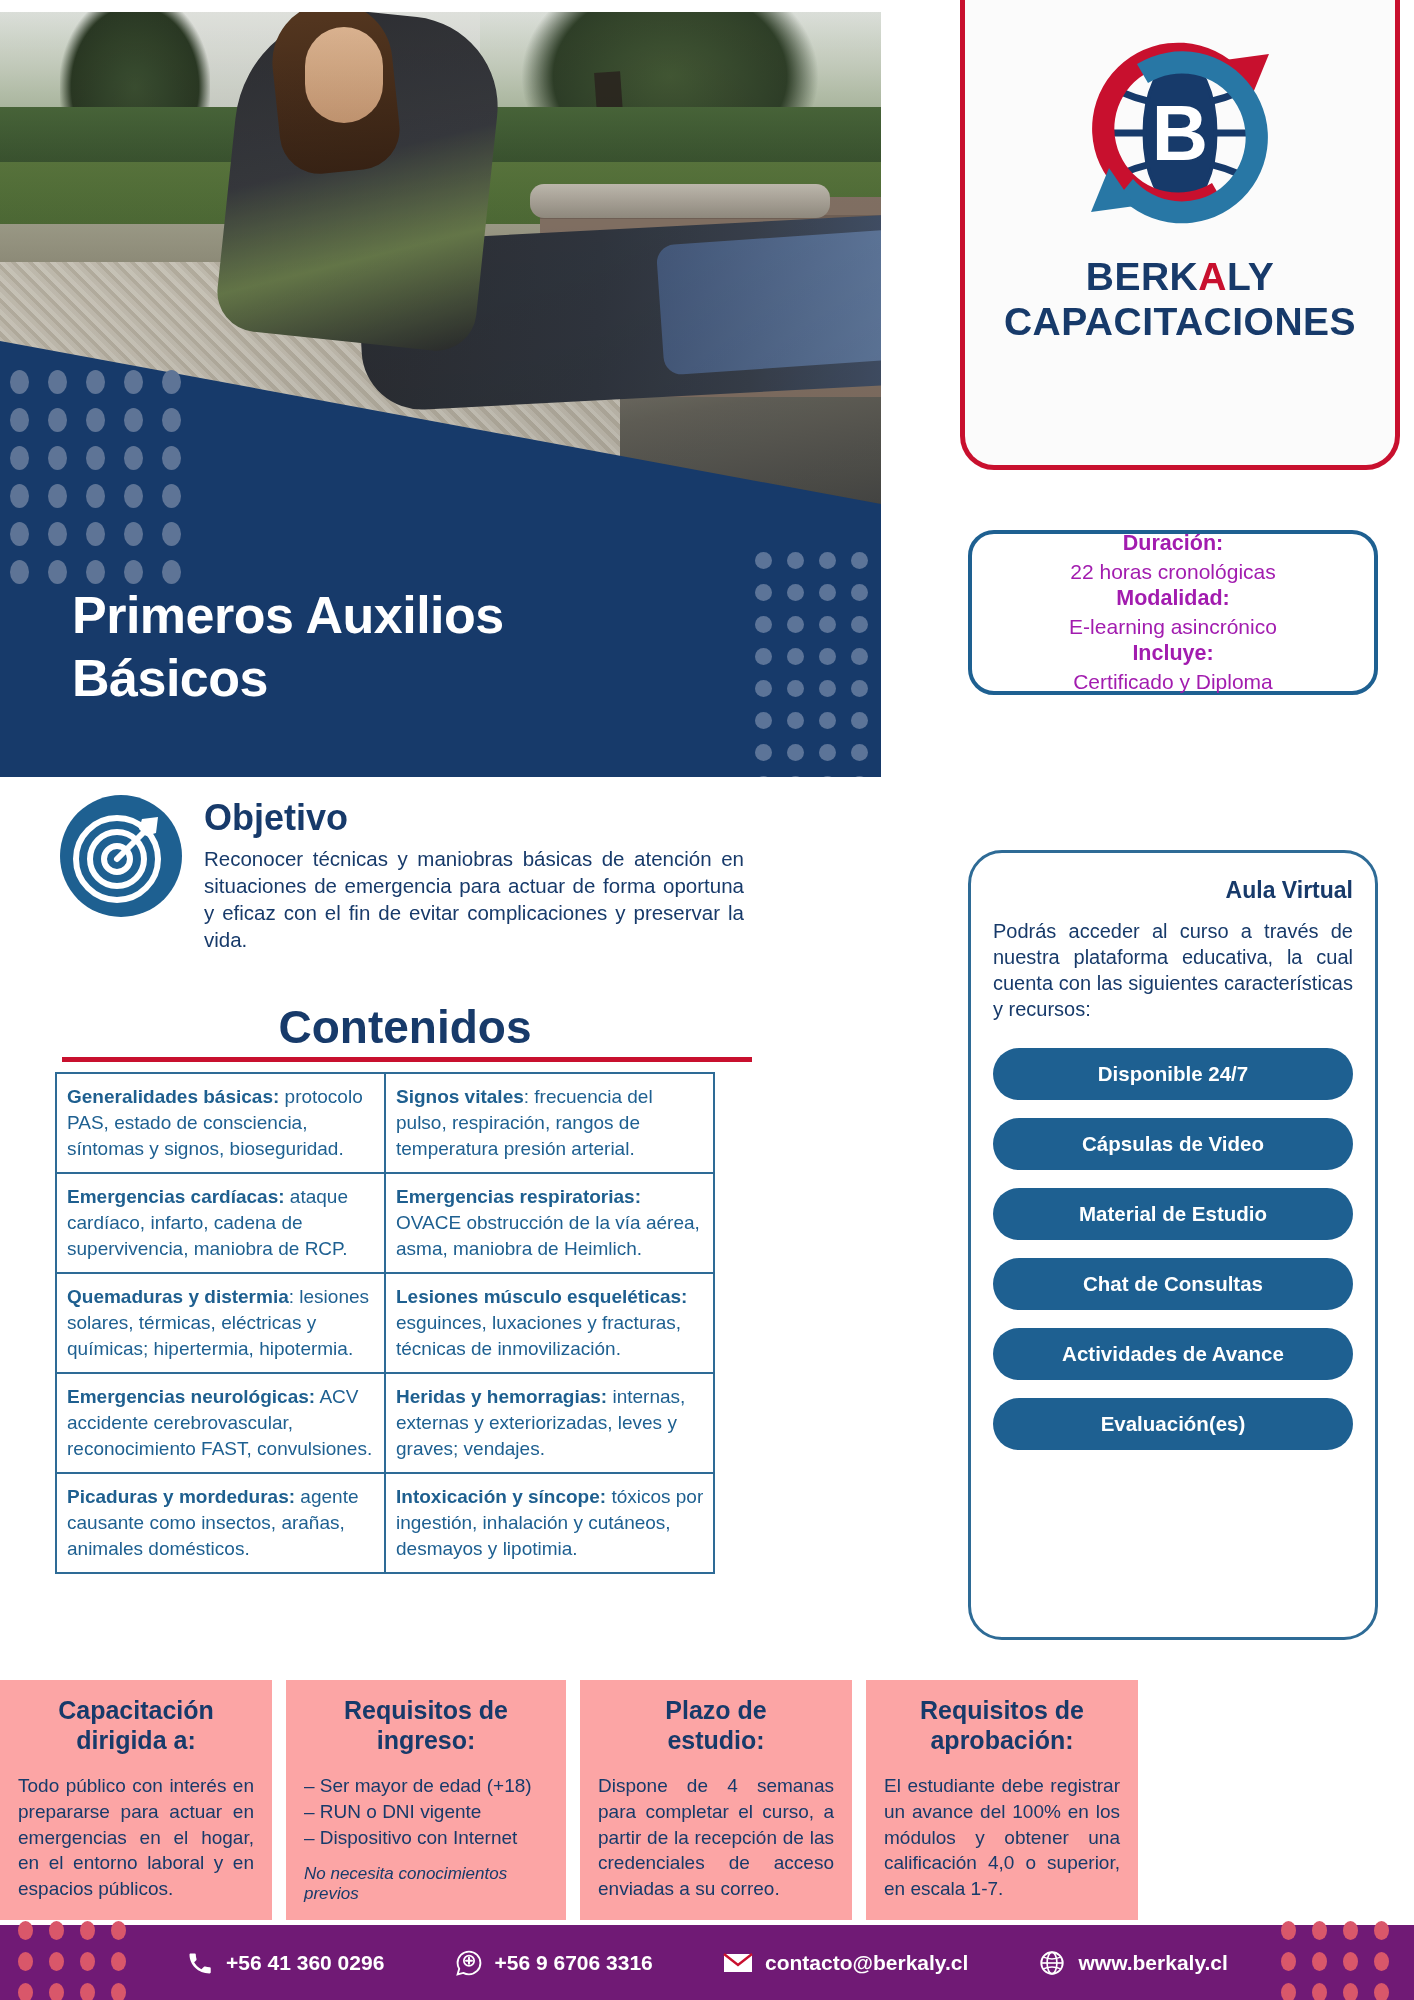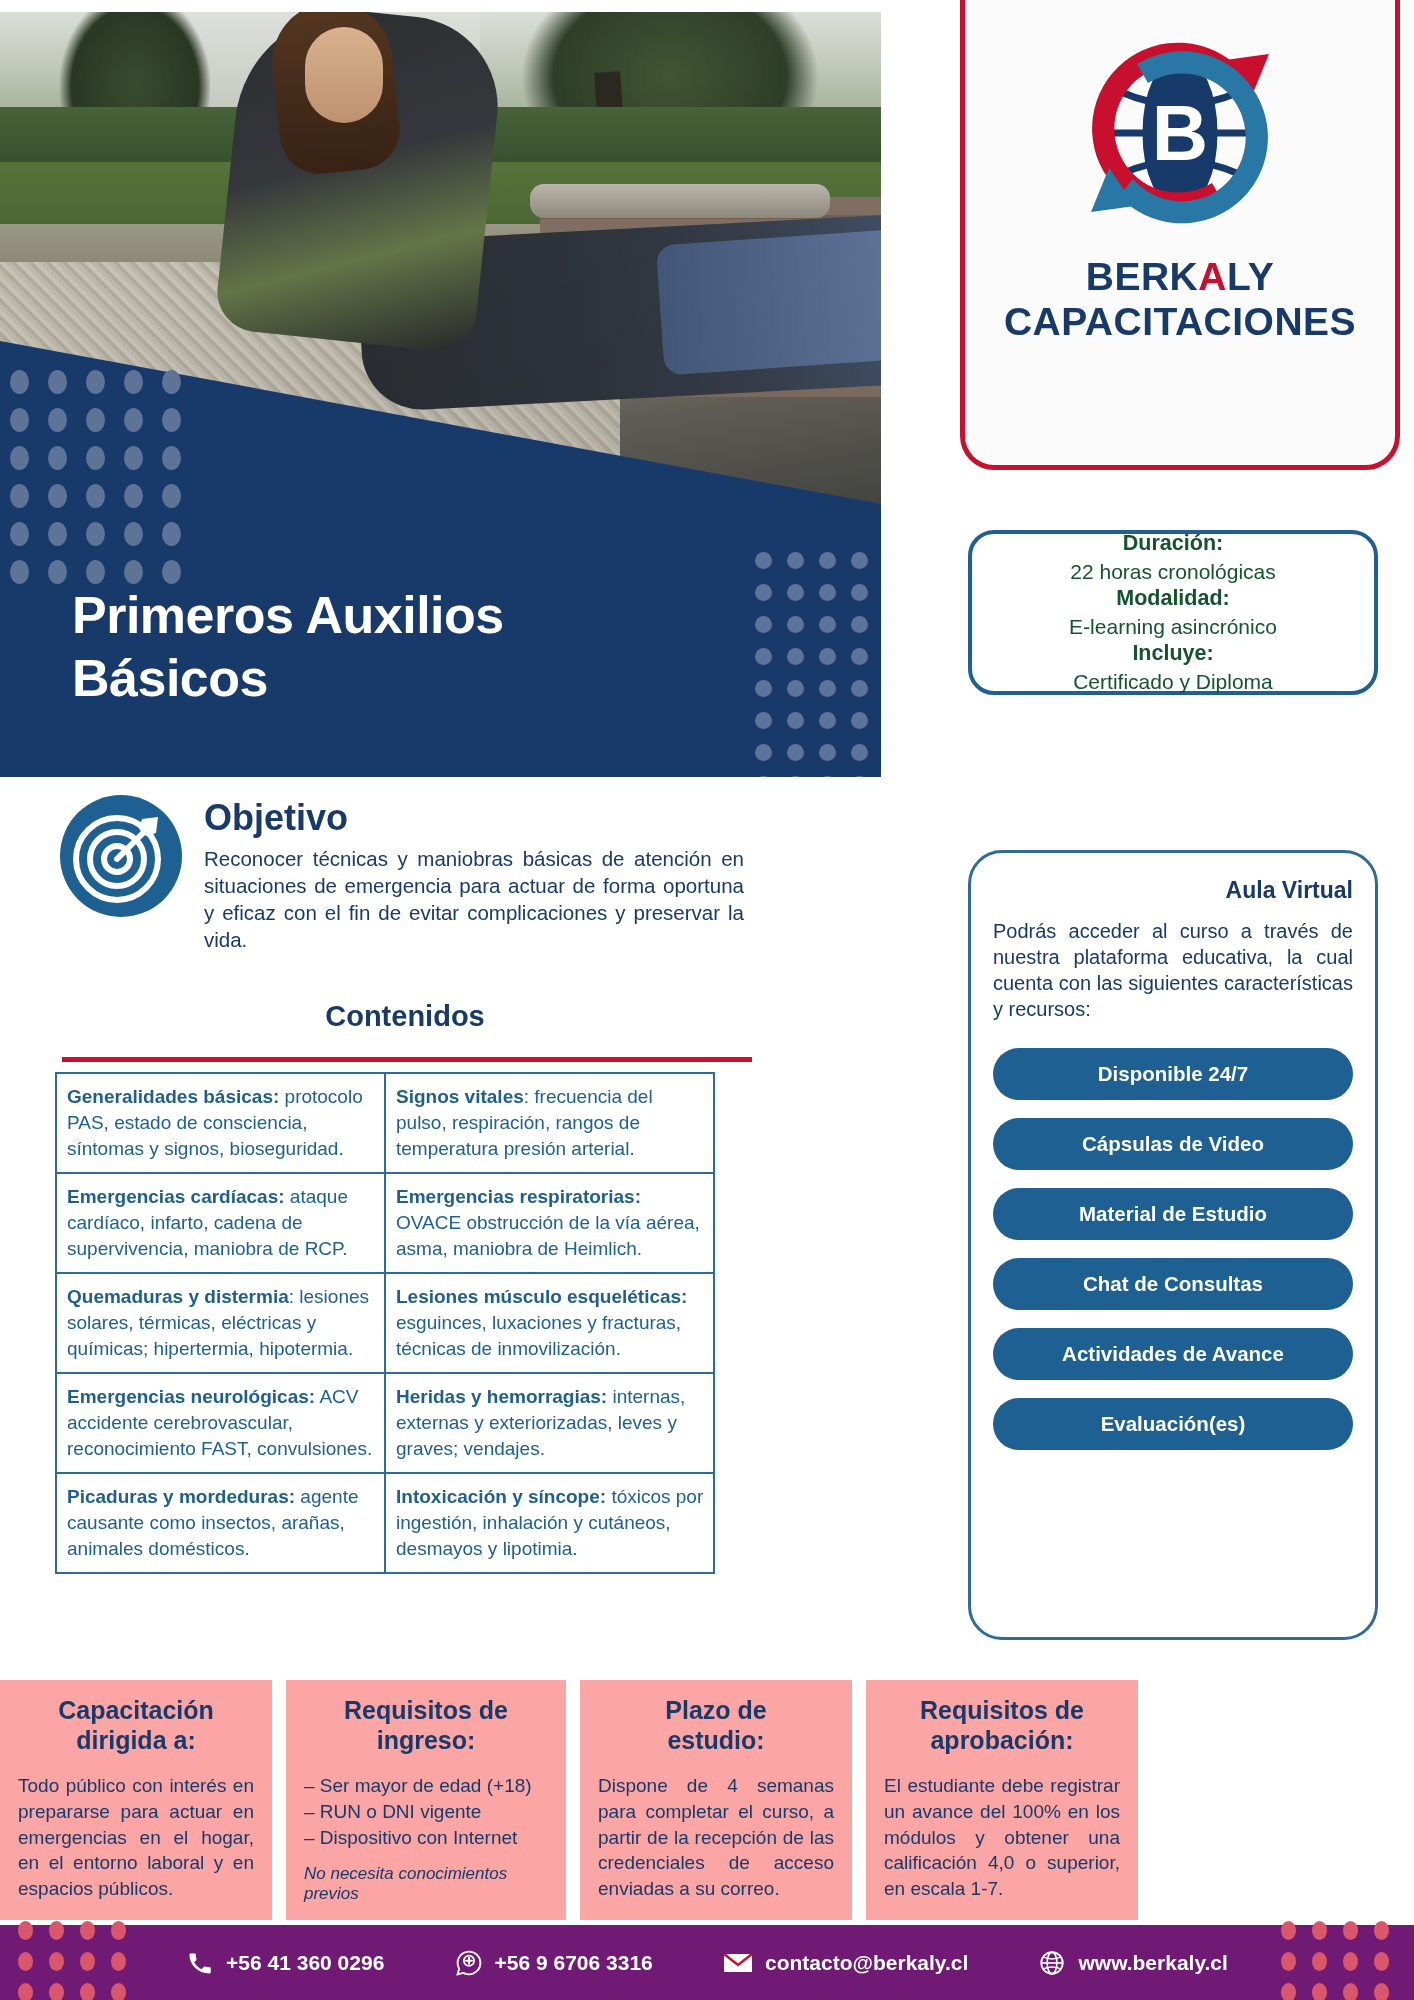--- a/index.html
+++ b/index.html
@@ -112,42 +112,42 @@
   .logo-name { margin-top: 14px; text-align:center; line-height: 1.16; }
   .logo-name .l1 { font-size: 39px; font-weight: bold; color:#173a6a; letter-spacing: 0.5px; }
   .logo-name .l1 em { font-style: normal; color:#c8102e; }
   .logo-name .l2 { font-size: 39px; font-weight: bold; color:#173a6a; letter-spacing: 0.5px; }
 
   
   .meta-box {
     position: absolute; left: 968px; top: 530px;
     width: 410px; height: 165px;
     border: 4px solid #1e6091; border-radius: 26px;
-    color:#14532d; text-align:center;
+    color:#a21caf; text-align:center;
     display:flex; flex-direction:column; align-items:center; justify-content:center;
     line-height: 1.30; font-size: 21px;
   }
   .meta-box b { font-weight: bold; display:block; font-size: 21.5px; }
 
   
   .objective { position:absolute; left:60px; top:795px; width:690px; display:flex; gap:22px; }
   .obj-icon {
     width: 122px; height: 122px; border-radius: 50%;
     background: #1e6091; flex: 0 0 122px; position: relative;
   }
   .obj-body { padding-top: 2px; }
   .obj-title { font-size: 36px; font-weight: bold; color:#173a6a; margin-bottom: 6px; }
   .obj-text {
     font-size: 20.5px; color:#173a6a; line-height: 1.32; text-align: justify; width: 540px;
   }
 
   
   .contents-title {
     position:absolute; left:55px; top:1000px; width:700px;
-    text-align:center; font-size:29px; font-weight:bold; color:#173a6a;
+    text-align:center; font-size:46px; font-weight:bold; color:#173a6a;
   }
   .contents-rule { position:absolute; left:62px; top:1057px; width:690px; height:5px; background:#c8102e; }
   .contents-table {
     position:absolute; left:55px; top:1072px; width:660px;
     border-collapse: collapse;
   }
   .contents-table td {
     border: 2px solid #2e6b96; vertical-align: top;
     padding: 10px 8px 10px 10px;
     width: 50%;

